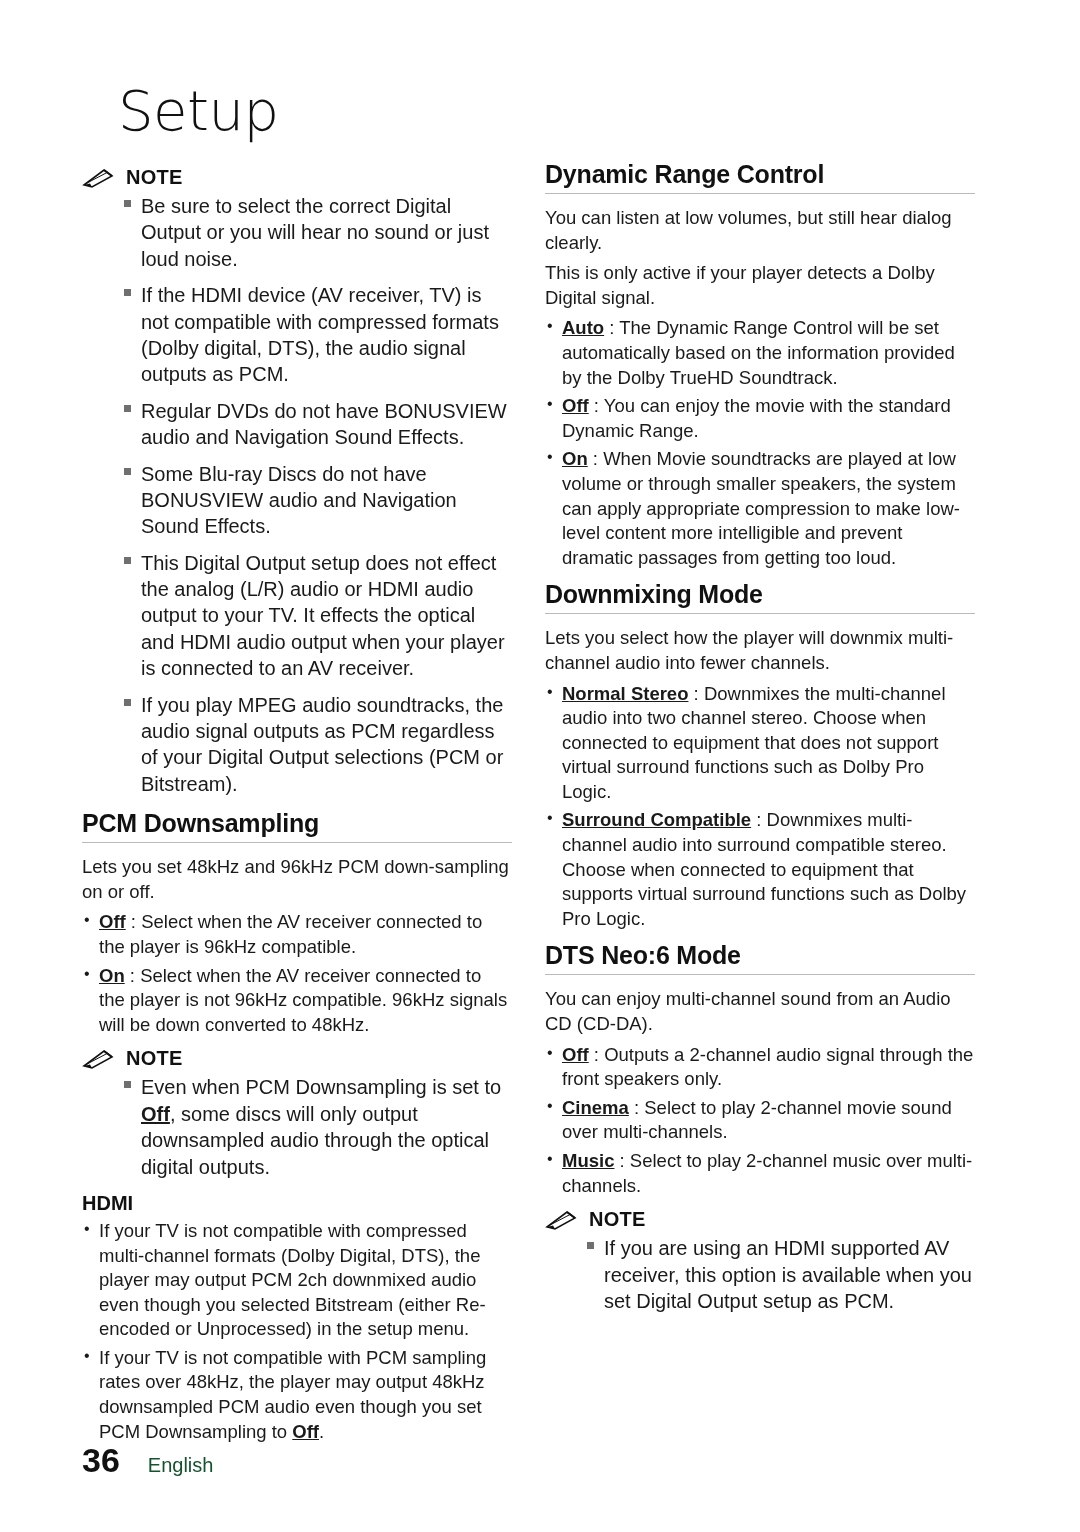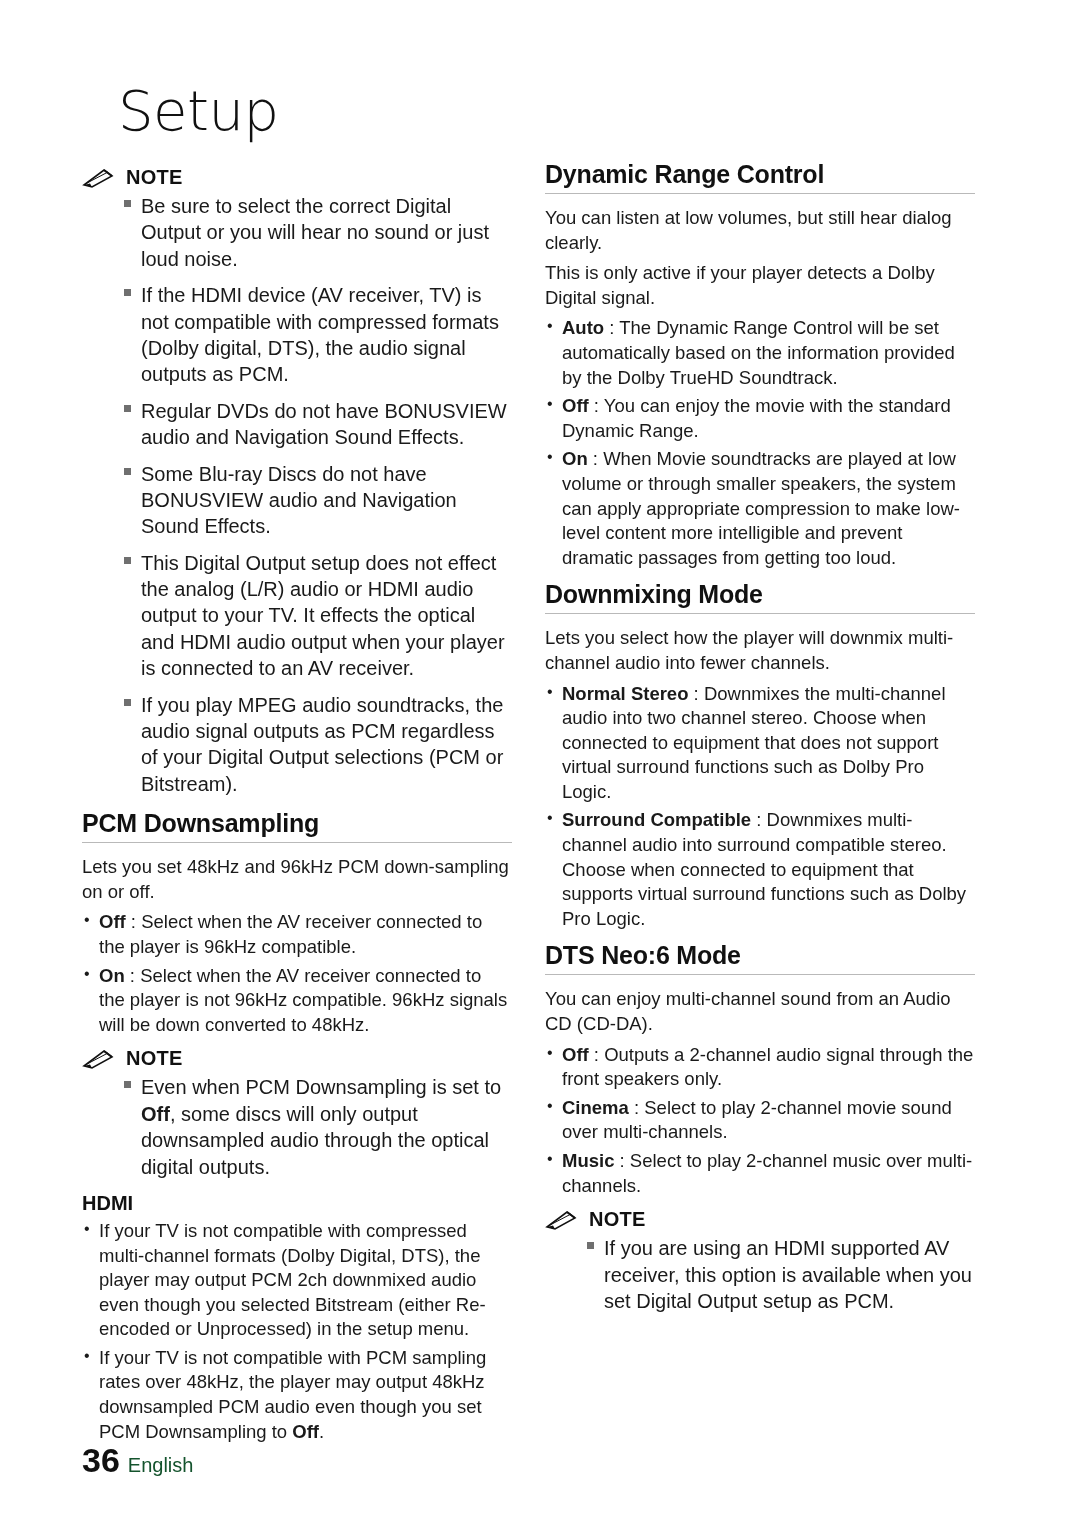--- a/index.html
+++ b/index.html
@@ -79,21 +79,21 @@
     color: #1a1a1a;
   }
   ul.bullets > li::before {
     content: "\2022";
     position: absolute;
     left: 2px;
     top: -1px;
     font-size: 16px;
     color: #1a1a1a;
   }
-  .b { font-weight: bold; }
+  .b { font-weight: bold; text-decoration: underline; }
 
   
   .note-block {
     margin: 6px 0 12px 0;
   }
   .note-head {
     display: flex;
     align-items: center;
     gap: 10px;
     margin-bottom: 4px;
@@ -132,21 +132,21 @@
     background: #6f6f6f;
   }
 
   
   .footer {
     position: absolute;
     left: 82px;
     bottom: 52px;
     display: flex;
     align-items: baseline;
-    gap: 8px;
+    gap: 28px;
   }
   .footer .pageno {
     font-size: 34px;
     font-weight: bold;
     color: #111;
   }
   .footer .lang {
     font-size: 20px;
     color: #14532d;
   }

